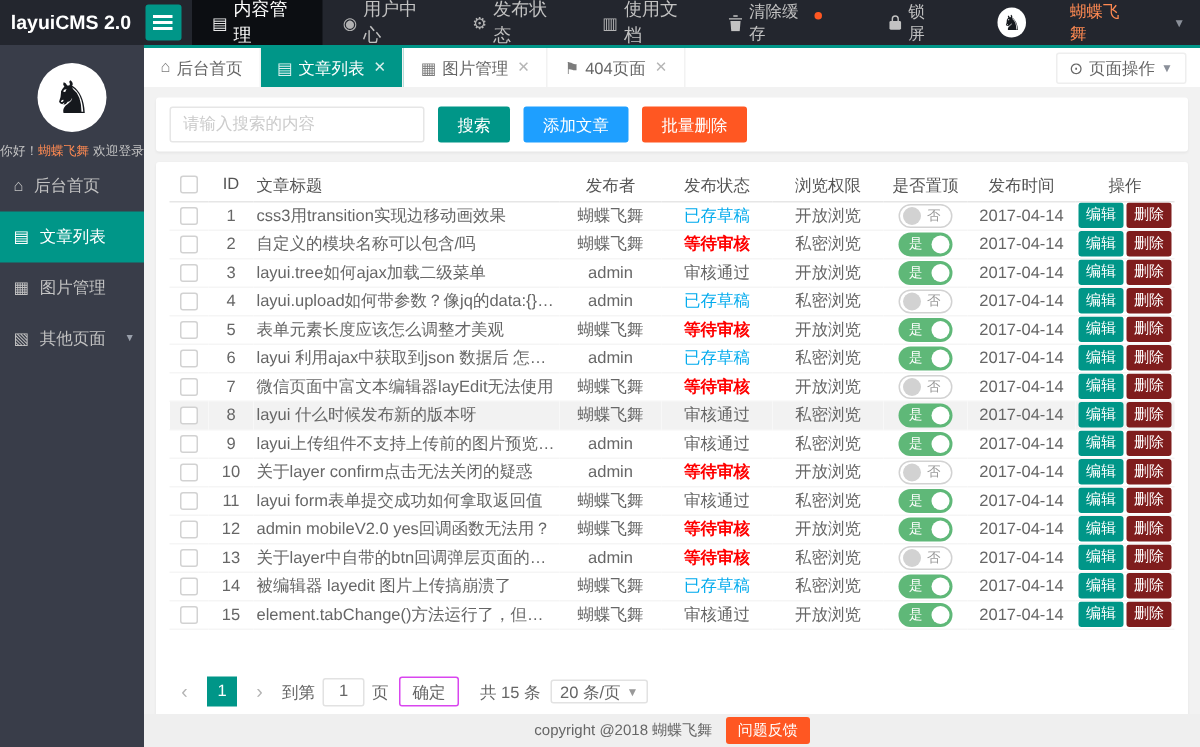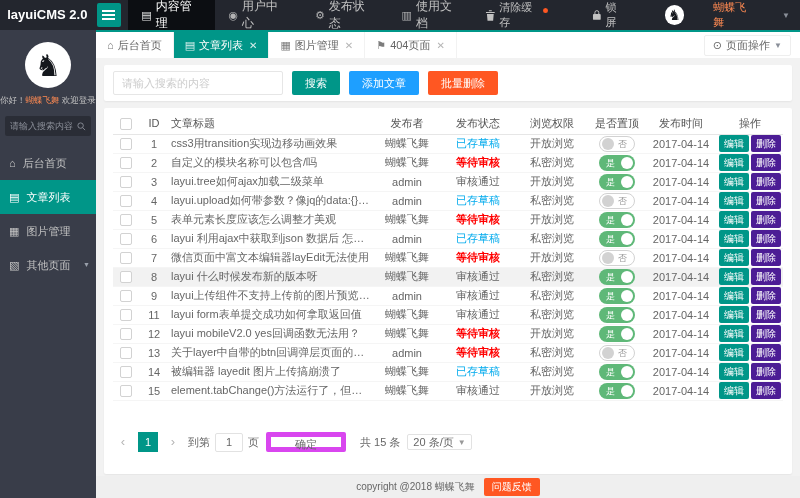--- a/index.html
+++ b/index.html
@@ -20,21 +20,21 @@
   .hdr-right { margin-left:auto; display:flex; align-items:center; font-size:11px;gap:23px; }
   .hdr-link { display:flex; align-items:center; gap:4px; padding:0 9px; color:#c2c2c2; cursor:pointer; position:relative; }
   .dot { width:5px; height:5px; border-radius:50%; background:#FF5722; position:relative; top:-5px; left:-3px; }
   .avatar { width:20px; height:20px; border-radius:50%; background:#fff; color:#15181d; text-align:center; line-height:20px; font-size:14px; margin-left:6px; }
   .uname { color:#ff8a52; padding:0 3px 0 6px; cursor:pointer; }
   .caret { color:#8a8f99; font-size:8px; }
 
   
   .side { position:absolute; top:30px; left:0; bottom:0; width:96px; background:#393D49; z-index:4; }
   .side-logo { width:46px; height:46px; margin:12px auto 7px; background:#fff; border-radius:50%; text-align:center; line-height:48px; font-size:30px; color:#15181d; }
-  .greet { text-align:left; font-size:8.5px; color:#c2c2c2; white-space:nowrap; }
+  .greet { text-align:center; font-size:8.5px; color:#c2c2c2; white-space:nowrap; }
   .greet b { color:#ff8a52; font-weight:normal; }
   .side-search { margin:9px 5px 10px; height:20px; background:rgba(0,0,0,.25); border-radius:2px; display:flex; align-items:center; padding:0 5px; }
   .side-search input { flex:1; min-width:0; border:none; background:transparent; outline:none; color:#ccc; font-size:9px; }
   .side-search input::placeholder { color:#8b8f99; }
   .menu-item { height:34px; line-height:34px; padding-left:9px; color:#c2c2c2; font-size:11px; cursor:pointer; position:relative; white-space:nowrap; }
   .menu-item.active { background:#009688; color:#fff; }
   .menu-ic { margin-right:4px; font-size:11px; }
   .menu-caret { position:absolute; right:6px; font-size:7px; color:#9aa0ab; }
 
   
@@ -71,28 +71,28 @@
   .sw.on { background:#5FB878; }
   .sw.off { background:#fff; border:1px solid #d2d2d2; }
   .kn { position:absolute; top:50%; transform:translateY(-50%); width:12px; height:12px; border-radius:50%; }
   .sw.on .kn { right:2px; background:#fff; }
   .sw.off .kn { left:2px; background:#d2d2d2; }
   .tx { position:absolute; top:50%; transform:translateY(-50%); font-size:9px; line-height:1; }
   .sw.on .tx { left:7px; color:#fff; }
   .sw.off .tx { right:7px; color:#999; }
   .abtn { display:inline-block; height:17px; line-height:17px; padding:0 5px; border-radius:2px; color:#fff; font-size:10px; margin:0 1px; cursor:pointer; }
   .abtn.edit { background:#009688; }
-  .abtn.del { background:#4c1d95; }
+  .abtn.del { background:#7f1d1d; }
 
   .pager { margin-top:18px; display:flex; align-items:center; font-size:11px; color:#666; }
   .pg { min-width:20px; height:20px; line-height:20px; text-align:center; background:#fff; margin-right:5px; cursor:pointer; }
   .pg.prev, .pg.next { color:#b5b5b5; font-size:13px; }
   .pg.cur { background:#009688; color:#fff; cursor:default; }
   .jmp { width:28px; height:19px; border:1px solid #e2e2e2; border-radius:2px; text-align:center; font-size:11px; color:#666; margin:0 5px; outline:none; }
-  .confirm { height:20px; border:5px solid #d946ef; border-radius:2px; background:#fff; color:#666; font-size:11px; padding:0 24px; margin:0 7px; cursor:pointer; }
+  .confirm { height:20px; border:1px solid #d946ef; border-radius:2px; background:#fff; color:#666; font-size:11px; padding:0 8px; margin:0 7px; cursor:pointer; }
   .total { margin:16px 7px; }
   .limit { display:flex; align-items:center; gap:4px; border:1px solid #e2e2e2; border-radius:2px; background:#fff; height:16px; padding:0 5px; cursor:pointer; }
   .limit .caret { color:#999; }
 
   .foot { flex:none; height:22px; display:flex; align-items:center; justify-content:center; gap:9px; font-size:10px; color:#666; background:#efefef; }
   .feedback { background:#FF5722; border:none; border-radius:2px; color:#fff; font-size:10px; padding:2px 8px; cursor:pointer; }
 
   svg { display:block; }
 </style>
 </head>
@@ -140,27 +140,20 @@
       </div>
       <div class="avatar">♞</div>
       <span class="uname">蝴蝶飞舞</span>
       <span class="caret" style="margin-right:10px;">▼</span>
     </div>
   </header>
 
   <aside class="side">
     <div class="side-logo">♞</div>
     <div class="greet"><span>你好！</span><b>蝴蝶飞舞</b><span> 欢迎登录</span></div>
-    <div class="side-search">
-      <input placeholder="请输入搜索内容" style="">
-      <svg width="9" height="9" viewBox="0 0 10 10">
-          <circle cx="4" cy="4" r="3" stroke="#8b8f99" fill="none"></circle>
-          <path d="M6.2 6.2L9 9" stroke="#8b8f99"></path>
-        </svg>
-    </div>
     <div class="side-menu">
       <div class="menu-item">
         <span class="menu-ic">⌂</span>
         <span>后台首页</span>
       </div>
       <div class="menu-item active">
         <span class="menu-ic">▤</span>
         <span>文章列表</span>
       </div>
       <div class="menu-item">
@@ -334,33 +327,44 @@
                 <td class="c-title">layui上传组件不支持上传前的图片预览吗？</td>
                 <td>admin</td>
                 <td><span class="st-approved">审核通过</span></td>
                 <td>私密浏览</td>
                 <td><span class="sw on"><span class="tx">是</span><span class="kn"></span></span></td>
                 <td>2017-04-14</td>
                 <td><a class="abtn edit">编辑</a><a class="abtn del">删除</a></td>
               </tr>
               <tr>
                 <td><span class="cbx"></span></td>
+                <td>10</td>
+                <td class="c-title">关于layer confirm点击无法关闭的疑惑</td>
+                <td>admin</td>
+                <td><span class="st-pending">等待审核</span></td>
+                <td>开放浏览</td>
+                <td><span class="sw off"><span class="tx">否</span><span class="kn"></span></span></td>
+                <td>2017-04-14</td>
+                <td><a class="abtn edit">编辑</a><a class="abtn del">删除</a></td>
+              </tr>
+              <tr>
+                <td><span class="cbx"></span></td>
                 <td>11</td>
                 <td class="c-title">layui form表单提交成功如何拿取返回值</td>
                 <td>蝴蝶飞舞</td>
                 <td><span class="st-approved">审核通过</span></td>
                 <td>私密浏览</td>
                 <td><span class="sw on"><span class="tx">是</span><span class="kn"></span></span></td>
                 <td>2017-04-14</td>
                 <td><a class="abtn edit">编辑</a><a class="abtn del">删除</a></td>
               </tr>
               <tr>
                 <td><span class="cbx"></span></td>
                 <td>12</td>
-                <td class="c-title">layui mobileV2.0 yes回调函数无法用？</td>
+                <td class="c-title">admin mobileV2.0 yes回调函数无法用？</td>
                 <td>蝴蝶飞舞</td>
                 <td><span class="st-pending">等待审核</span></td>
                 <td>开放浏览</td>
                 <td><span class="sw on"><span class="tx">是</span><span class="kn"></span></span></td>
                 <td>2017-04-14</td>
                 <td><a class="abtn edit">编辑</a><a class="abtn del">删除</a></td>
               </tr>
               <tr>
                 <td><span class="cbx"></span></td>
                 <td>13</td>

